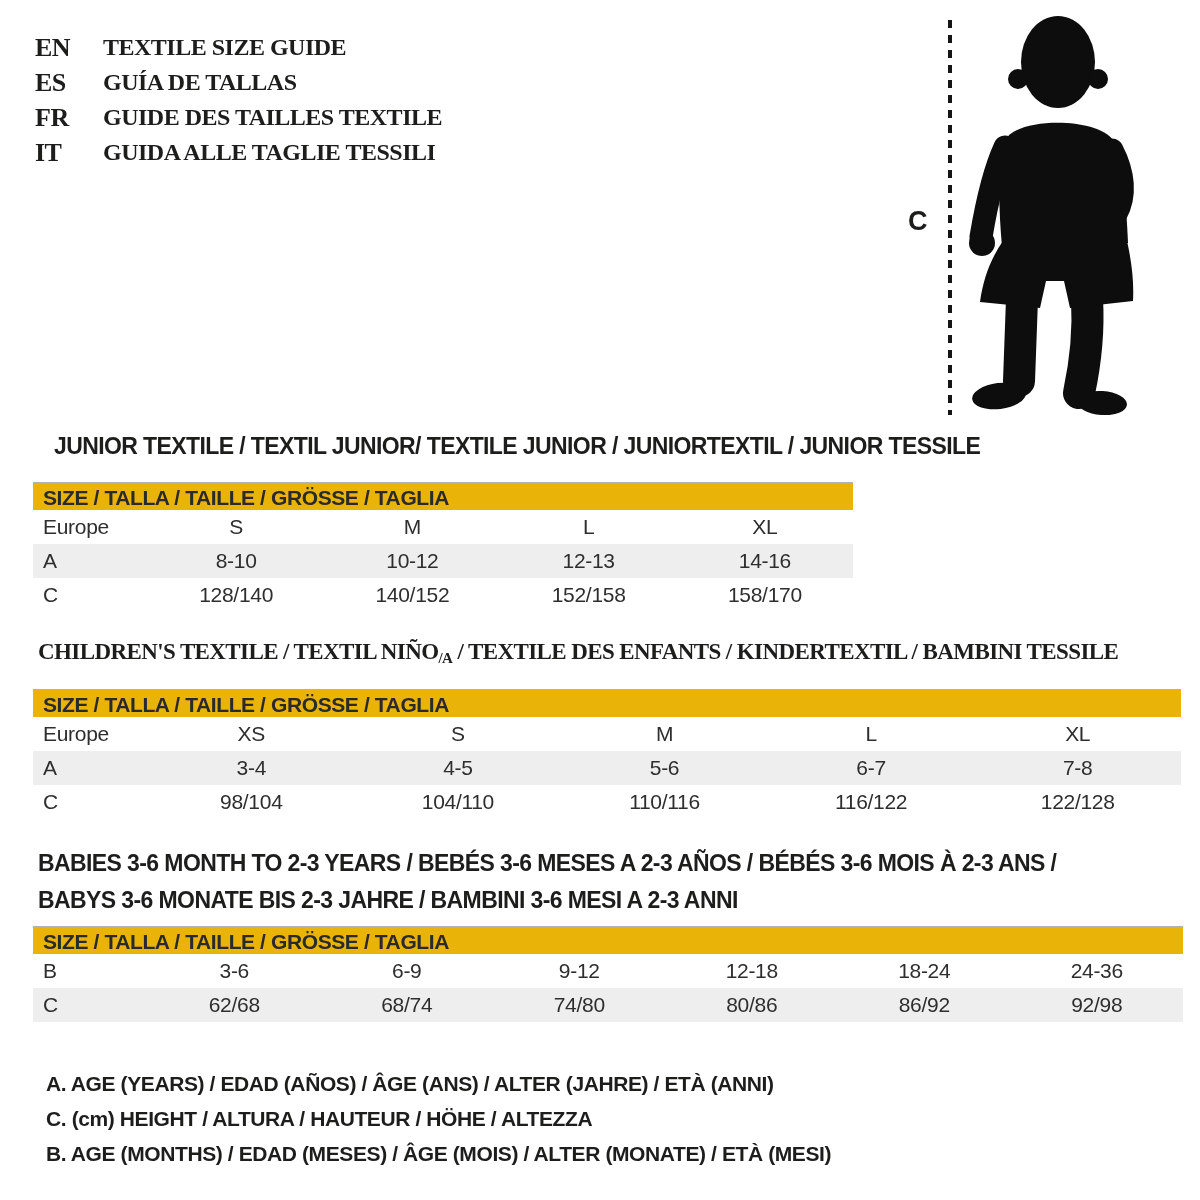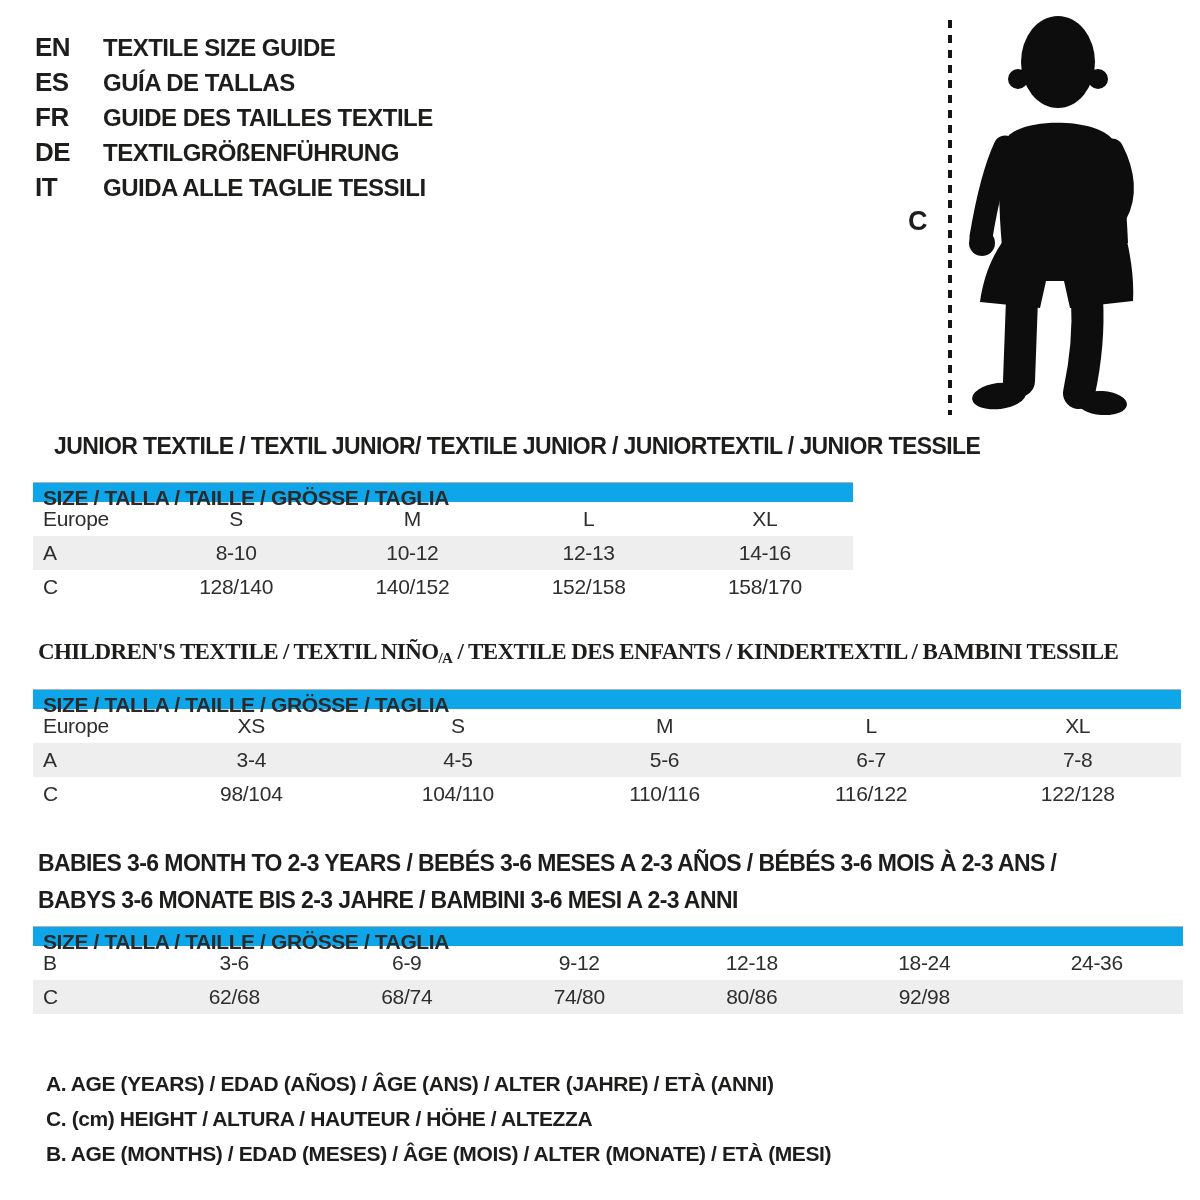--- a/index.html
+++ b/index.html
@@ -7,21 +7,21 @@
   .page {
     position: relative;
     width: 1200px;
     height: 1200px;
     background: #ffffff;
     font-family: "Liberation Sans", sans-serif;
     color: #1d1d1b;
     overflow: hidden;
   }
   
-  .langs { position: absolute; left: 35px; top: 30px; }
+  .langs { position: absolute; left: 35px; top: 30px; font-family: Liberation Serif, serif; }
   .lang-row { display: flex; height: 35px; line-height: 35px; }
   .lang-code { width: 68px; font-weight: bold; font-size: 26px; letter-spacing: -0.5px; }
   .lang-label { font-weight: bold; font-size: 24px; letter-spacing: -0.5px; }
   
   .figure { position: absolute; left: 880px; top: 0; width: 320px; height: 440px; }
   .measure-line {
     position: absolute; left: 68px; top: 20px; width: 4px; height: 395px;
     background: repeating-linear-gradient(to bottom, #151515 0 8px, transparent 8px 15px);
   }
   .measure-label {
@@ -37,22 +37,22 @@
   .title-junior { top: 433px; margin-left: 16px; }
   .title-children { top: 639px; font-family: Liberation Serif, serif; }
   .title-babies { top: 845px; line-height: 37px; }
   .sub-small { font-size: 15px; position: relative; top: 4px; font-weight: bold; }
   
   .table { position: absolute; left: 33px; }
   .junior-table { top: 482px; width: 820px; }
   .children-table { top: 689px; width: 1148px; }
   .babies-table { top: 926px; width: 1150px; }
   .thead {
-    height: 20px; line-height: 30px;
-    background: #0ea5e9; border-top: 1px solid #b2b2b2;
+    height: 28px; line-height: 30px;
+    background: #eab308; border-top: 1px solid #b2b2b2;
     font-size: 21px; font-weight: bold; letter-spacing: -0.4px;
     padding-left: 10px; color: #2a2a2a;
   }
   .trow { display: grid; height: 34px; line-height: 34px; font-size: 21px; letter-spacing: -0.3px; color: #2e2e2e; }
   .junior-table .trow { grid-template-columns: 115px repeat(4, 1fr); }
   .children-table .trow { grid-template-columns: 115px repeat(5, 1fr); }
   .babies-table .trow { grid-template-columns: 115px repeat(6, 1fr); }
   .trow.alt { background: #eeeeee; }
   .rowlabel { padding-left: 10px; text-align: left; }
   .cell { text-align: center; }
@@ -72,24 +72,20 @@
     </div>
     <div class="lang-row">
       <span class="lang-code">ES</span>
       <span class="lang-label">GUÍA DE TALLAS</span>
     </div>
     <div class="lang-row">
       <span class="lang-code">FR</span>
       <span class="lang-label">GUIDE DES TAILLES TEXTILE</span>
     </div>
     <div class="lang-row">
-      <span class="lang-code">DE</span>
-      <span class="lang-label">TEXTILGRÖßENFÜHRUNG</span>
-    </div>
-    <div class="lang-row">
       <span class="lang-code">IT</span>
       <span class="lang-label">GUIDA ALLE TAGLIE TESSILI</span>
     </div>
   </div>
 
   <div class="figure">
     <div class="measure-line"></div>
     <div class="measure-label">C</div>
     <svg class="silhouette" width="175" height="400" viewBox="0 0 175 400" fill="#0d0d0d" xmlns="http://www.w3.org/2000/svg">
 
@@ -183,20 +179,21 @@
       <span class="cell">12-18</span>
       <span class="cell">18-24</span>
       <span class="cell">24-36</span>
     </div>
     <div class="trow alt">
       <span class="rowlabel">C</span>
       <span class="cell">62/68</span>
       <span class="cell">68/74</span>
       <span class="cell">74/80</span>
       <span class="cell">80/86</span>
+      <span class="cell">86/92</span>
       <span class="cell">92/98</span>
     </div>
   </div>
 
   <div class="legend">
     <div class="legend-line">A. AGE (YEARS) / EDAD (AÑOS) / ÂGE (ANS) / ALTER (JAHRE) / ETÀ (ANNI)</div>
     <div class="legend-line">C. (cm) HEIGHT / ALTURA / HAUTEUR / HÖHE / ALTEZZA</div>
     <div class="legend-line">B. AGE (MONTHS) / EDAD (MESES) / ÂGE (MOIS) / ALTER (MONATE) / ETÀ (MESI)</div>
   </div>
 

